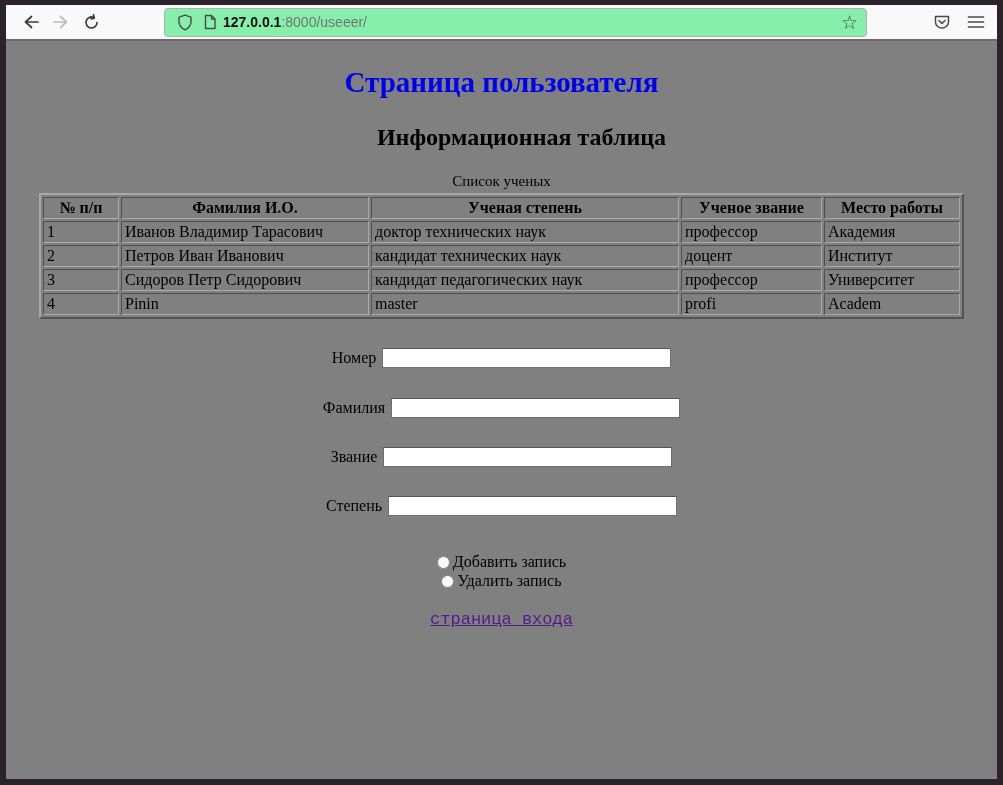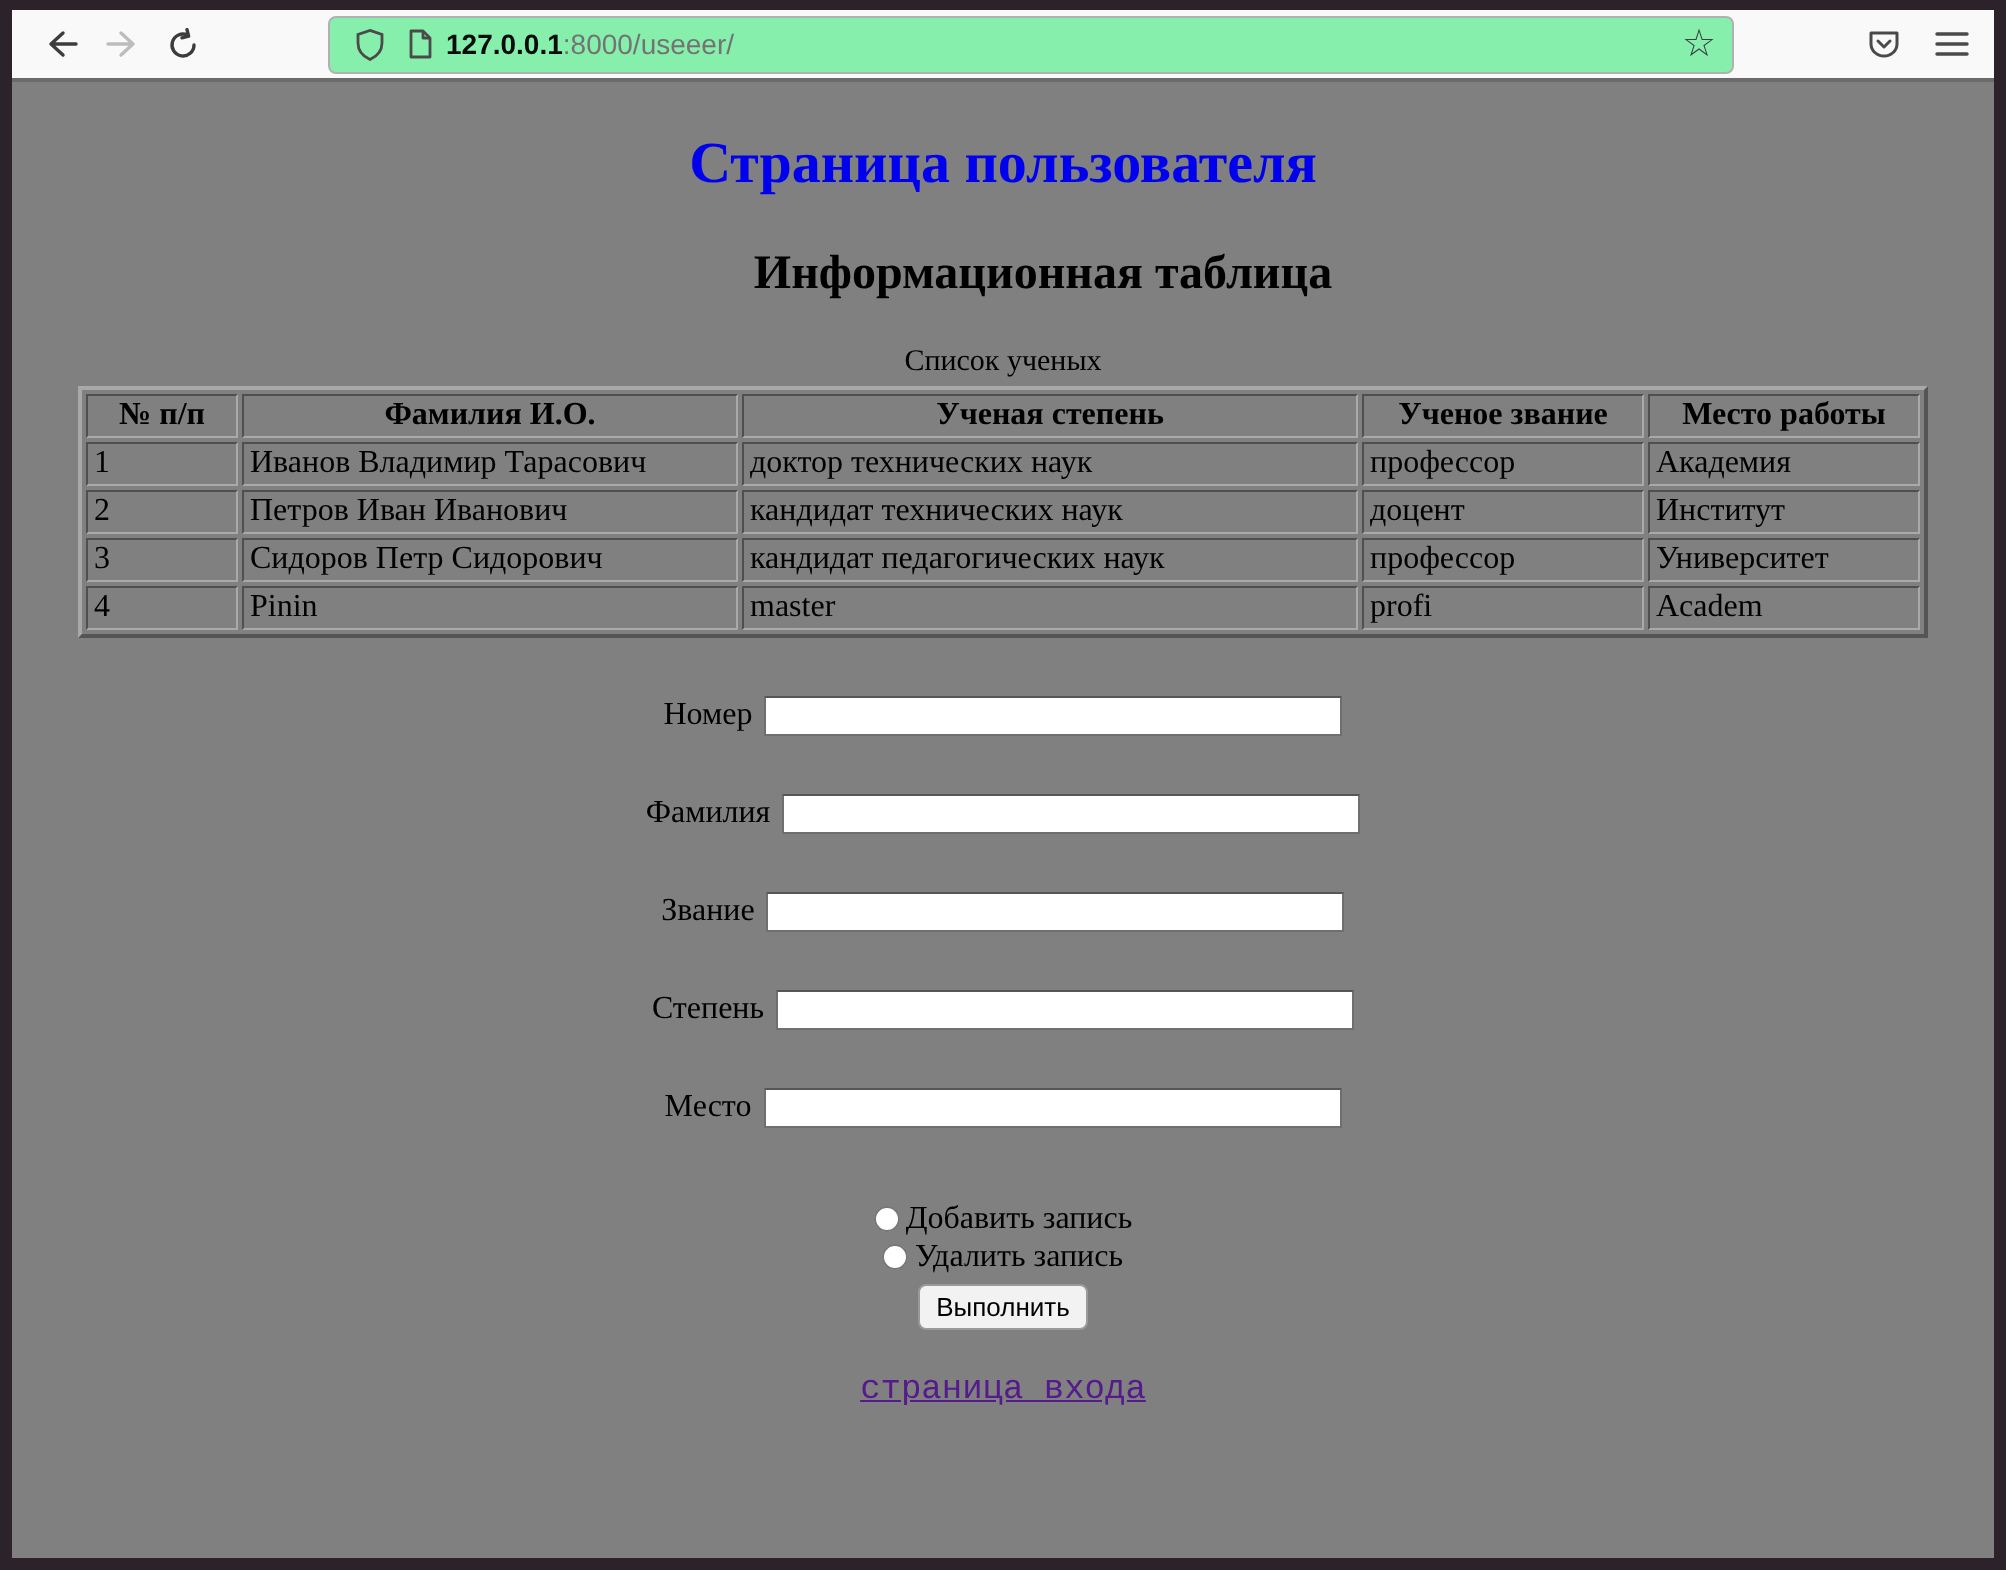--- a/index.html
+++ b/index.html
@@ -263,34 +263,28 @@
       </div>
       <div class="form-line">
         <label>Фамилия</label><input type="text" value="" style="">
       </div>
       <div class="form-line">
         <label>Звание</label><input type="text" value="" style="">
       </div>
       <div class="form-line">
         <label>Степень</label><input type="text" value="" style="">
       </div>
-      <div class="form-line">
-        <label>Место</label><input type="text" value="" style="">
-      </div>
 
       <div class="action-group">
         <div>
           <label><input type="radio" name="action" style=""><span>Добавить запись</span></label>
         </div>
         <div>
           <label><input type="radio" name="action" style=""><span>Удалить запись</span></label>
         </div>
-        <div>
-          <button class="exec-btn">Выполнить</button>
-        </div>
       </div>
 
       <div class="login-link-wrap">
         <a class="login-link">страница входа</a>
       </div>
 
     </div>
   </div>
 </div>
 

